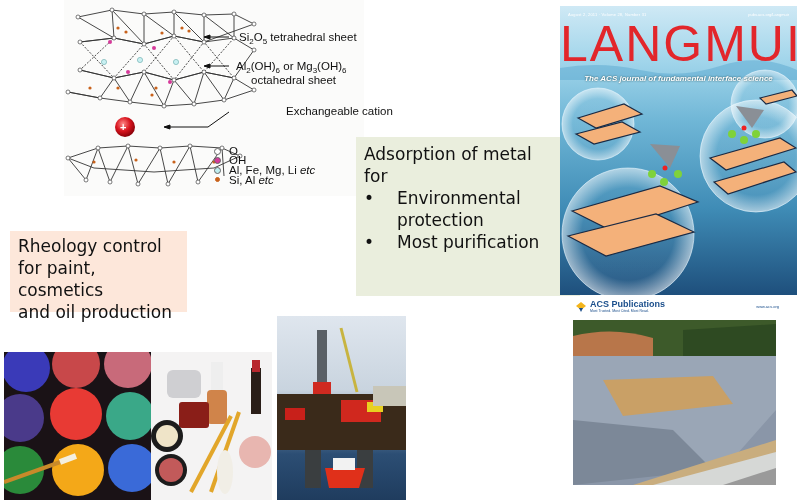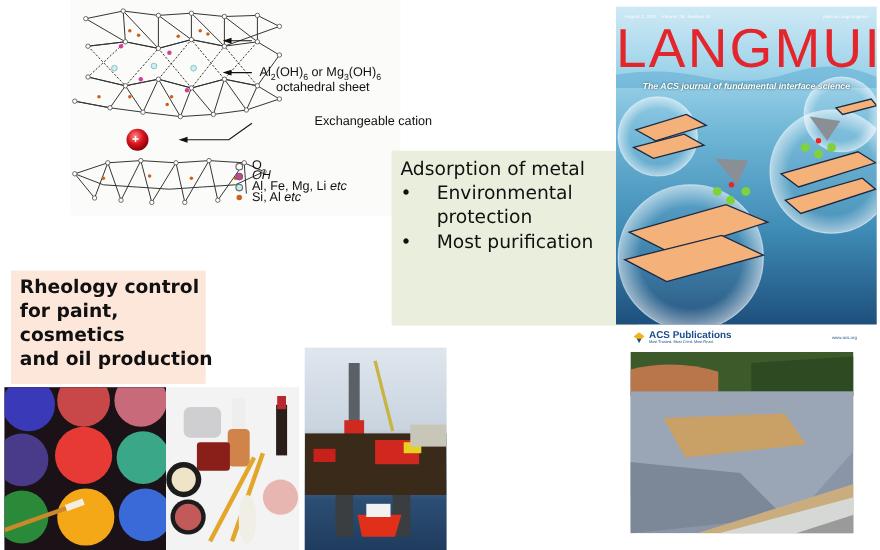--- a/index.html
+++ b/index.html
@@ -9,21 +9,21 @@
     
     #clay { left: 64px; top: 0; width: 300px; height: 196px; background: #fbfbfa; }
     #clay svg { position: absolute; left: 0; top: 0; }
     .clay-label { position: absolute; font-size: 11.5px; color: #111; line-height: 13px; white-space: nowrap; }
     .clay-label sub { font-size: 8px; }
     .legend-row { position: absolute; font-size: 11.5px; color: #111; line-height: 12px; white-space: nowrap; }
     .legend-dot { position: absolute; width: 5px; height: 5px; border-radius: 50%; border: 1px solid #666; }
 
     
     .textbox { position: absolute; font-family: "DejaVu Sans", sans-serif; color: #111; font-size: 17px; line-height: 22px; }
-    #rheology { left: 10px; top: 246px; width: 177px; height: 103px; background: #fde7da; padding: 4px 0 0 8px; box-sizing: border-box; font-weight: bold; }
+    #rheology { left: 10px; top: 231px; width: 177px; height: 81px; background: #fde7da; padding: 4px 0 0 8px; box-sizing: border-box; }
     #adsorption { left: 356px; top: 137px; width: 224px; height: 159px; background: #eaeedd; padding: 6px 0 0 8px; box-sizing: border-box; }
     .tb-line { display: block; white-space: nowrap; }
     .bullet { display: block; white-space: nowrap; position: relative; padding-left: 33px; }
     .bullet .dot { position: absolute; left: 0; }
     .bullet .cont { display: block; }
 
     
     #cover { left: 560px; top: 6px; width: 237px; height: 289px; overflow: hidden;
       background: linear-gradient(180deg, #cfe9f5 0%, #9fd4ea 20%, #6fb6d6 40%, #3f8cb6 70%, #1e4f7c 100%); }
     #cover .topline { position: absolute; left: 8px; top: 6px; font-size: 4px; color: #fff; letter-spacing: 0.2px; }
@@ -142,46 +142,48 @@
     <g stroke="#111" stroke-width="1" fill="#111">
       <line x1="142" y1="37" x2="165" y2="37"></line>
         <polygon points="140,37 146,35 146,39"></polygon>
       <line x1="142" y1="66" x2="165" y2="66"></line>
         <polygon points="140,66 146,64 146,68"></polygon>
       <polyline points="102,127 144,127 165,112" fill="none"></polyline>
         <polygon points="100,127 106,125 106,129"></polygon>
     </g>
   </svg>
 
+  <div class="clay-label" style="left:175px; top:31px;"><span>Si</span><sub>2</sub><span>O</span><sub>5</sub><span> tetrahedral sheet</span></div>
   <div class="clay-label" style="left:172px; top:60px;"><span>Al</span><sub>2</sub><span>(OH)</span><sub>6</sub><span> or Mg</span><sub>3</sub><span>(OH)</span><sub>6</sub></div>
   <div class="clay-label" style="left:187px; top:74px;">octahedral sheet</div>
   <div class="clay-label" style="left:174px; top:105px;margin-left:48px;">Exchangeable cation</div>
   <div class="clay-label" style="left:56px; top:121px; color:#fff; font-size:11px; font-weight:bold;">+</div>
 
   <div>
     <span class="legend-dot" style="left:150px; top:148px; background:#ffffff;"></span>
     <div class="legend-row" style="left:165px; top:145px;"><span>O</span></div>
     <span class="legend-dot" style="left:150px; top:157px; background:#d63a9a;"></span>
-    <div class="legend-row" style="left:165px; top:154px;font-style:italic;"><span>OH</span></div>
+    <div class="legend-row" style="left:165px; top:154px;"><span>OH</span></div>
     <span class="legend-dot" style="left:150px; top:167px; background:#bfeef0;"></span>
     <div class="legend-row" style="left:165px; top:164px;"><span>Al, Fe, Mg, Li </span><i>etc</i></div>
     <span class="legend-dot" style="left:151px; top:177px; width:3px; height:3px; border-color:#c8621c; background:#c8621c;"></span>
     <div class="legend-row" style="left:165px; top:174px;"><span>Si, Al </span><i>etc</i></div>
   </div>
 </div>
 
 <div id="rheology" class="textbox">
   <span class="tb-line">Rheology control</span>
   <span class="tb-line">for paint,</span>
   <span class="tb-line">cosmetics</span>
   <span class="tb-line">and oil production</span>
 </div>
 
 <div id="adsorption" class="textbox">
   <span class="tb-line">Adsorption of metal</span>
+  <span class="tb-line">for</span>
   <span class="bullet">
     <span class="dot">•</span>
     <span class="cont">Environmental</span>
     <span class="cont">protection</span>
   </span>
   <span class="bullet">
     <span class="dot">•</span>
     <span class="cont">Most purification</span>
   </span>
 </div>

